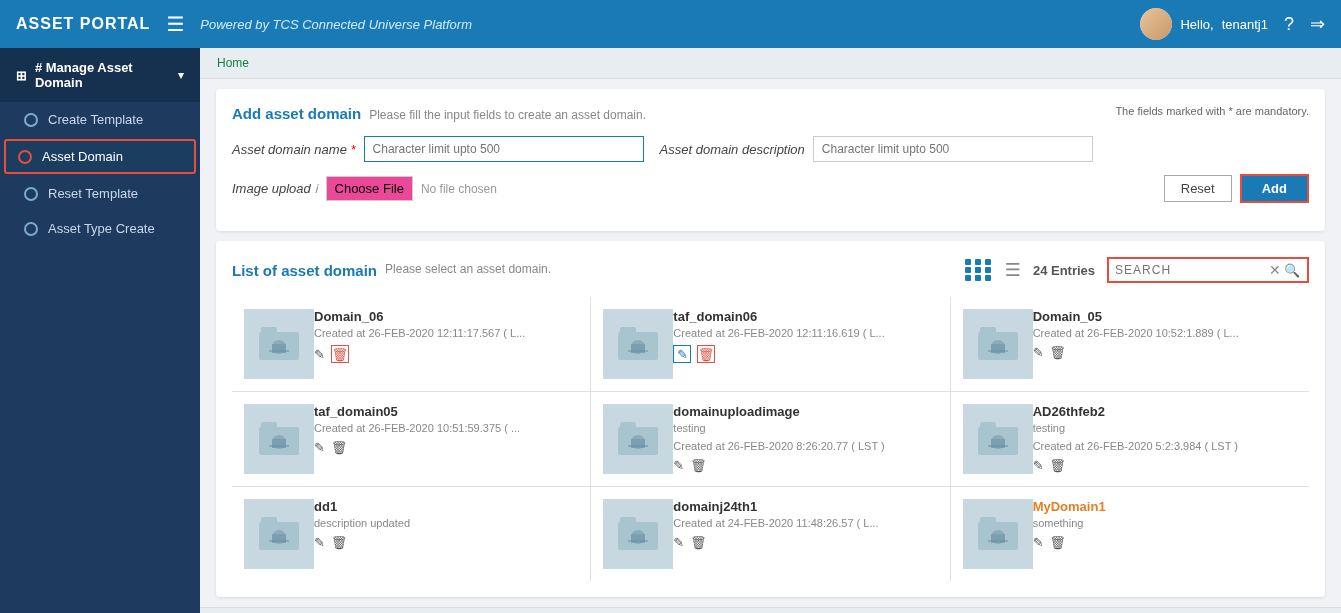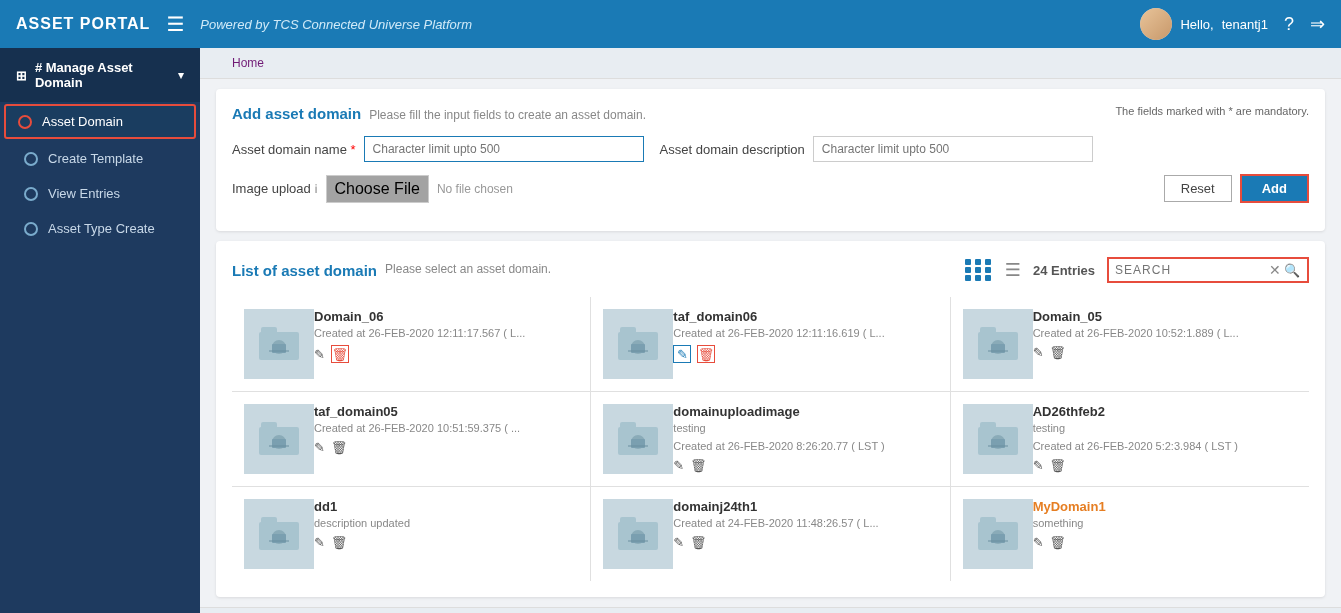--- a/index.html
+++ b/index.html
@@ -69,60 +69,60 @@
       border-radius: 50%;
       flex-shrink: 0;
     }
     .sidebar-circle.active-circle {
       border-color: #e74c3c;
       background: transparent;
     }
 
     
     .main { flex: 1; overflow-y: auto; background: #f0f2f5; display: flex; flex-direction: column; }
-    .breadcrumb { padding: 8px 32px; font-size: 12px; color: #701a75; background: #e8edf2; border-bottom: 1px solid #ddd; }
+    .breadcrumb { padding: 8px 17px; font-size: 12px; color: #15803d; background: #e8edf2; border-bottom: 1px solid #ddd; }
 
     
     .form-card {
       background: white;
       margin: 10px 16px;
       padding: 16px;
       border-radius: 4px;
       box-shadow: 0 1px 3px rgba(0,0,0,0.1);
     }
     .form-header { display: flex; align-items: baseline; gap: 8px; margin-bottom: 14px; }
     .form-title { font-size: 15px; font-weight: bold; color: #1a7ab5; }
     .form-subtitle { font-size: 12px; color: #888; }
     .mandatory-note { text-align: right; font-size: 11px; color: #666; margin-bottom: 16px; }
 
     .form-row { display: flex; align-items: center; gap: 16px; margin-bottom: 12px; flex-wrap: wrap; }
     .form-field { display: flex; align-items: center; gap: 8px; }
-    .form-label { font-size: 13px; color: #444; white-space: nowrap; }
+    .form-label { font-size: 13px; color: #444; white-space: nowrap; font-style: italic; }
     .form-label .required { color: red; }
     .form-input {
       border: 1px solid #1a7ab5;
       padding: 5px 8px;
       font-size: 12px;
       color: #999;
       width: 280px;
       outline: none;
     }
     .form-input-plain {
       border: 1px solid #ccc;
       padding: 5px 8px;
       font-size: 12px;
       color: #999;
       width: 280px;
       outline: none;
     }
     .file-input-btn {
       border: 1px solid #ccc;
       padding: 4px 8px;
-      font-size: 16px;
-      background: #a3a3a3;
+      font-size: 13px;
+      background: #ec4899;
       cursor: pointer;
     }
     .file-input-label { font-size: 12px; color: #999; }
     .info-icon { color: #888; font-size: 12px; cursor: pointer; }
 
     .form-actions { display: flex; align-items: center; gap: 8px; justify-content: flex-end; }
     .btn-reset {
       padding: 5px 16px;
       background: white;
       border: 1px solid #aaa;
@@ -263,31 +263,31 @@
 <div class="layout">
 
   <div class="sidebar">
     <div class="sidebar-section">
       <span class="sidebar-section-title">
         <span>⊞</span>
         <span># Manage Asset Domain</span>
       </span>
       <span style="font-size:12px;">▾</span>
     </div>
+    <div class="sidebar-item">
+      <div class="sidebar-circle"></div>
+      <span>Create Template</span>
+    </div>
     <div class="sidebar-item active">
       <div class="sidebar-circle active-circle"></div>
       <span>Asset Domain</span>
     </div>
     <div class="sidebar-item">
       <div class="sidebar-circle"></div>
-      <span>Create Template</span>
-    </div>
-    <div class="sidebar-item">
-      <div class="sidebar-circle"></div>
-      <span>View Entries</span>
+      <span>Reset Template</span>
     </div>
     <div class="sidebar-item">
       <div class="sidebar-circle"></div>
       <span>Asset Type Create</span>
     </div>
   </div>
 
   <div class="main">
     <div class="breadcrumb">Home</div>
 

